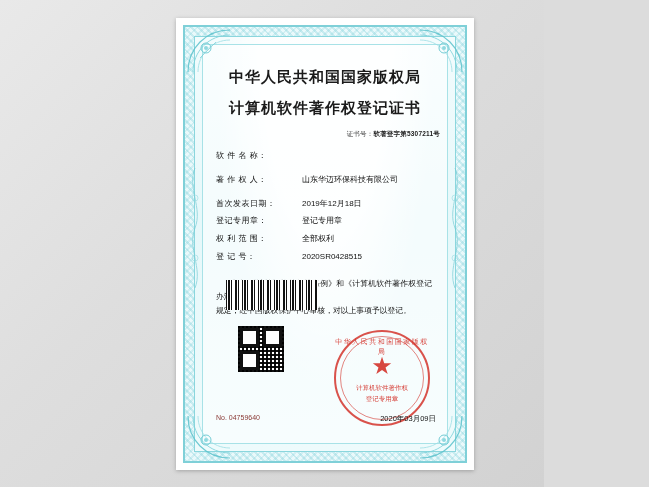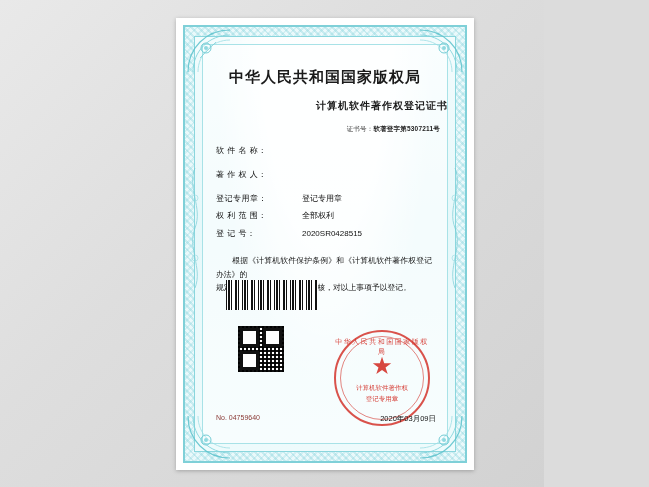--- a/index.html
+++ b/index.html
@@ -82,25 +82,25 @@
   .title-cn {
     text-align: center;
     font-family: "DejaVu Serif", serif;
     font-weight: bold;
     color: #1b1b1b;
     font-size: 15px;
     letter-spacing: 1px;
     margin-top: 24px;
   }
   .title-cn2 {
-    text-align: right;
+    text-align: center;
     font-family: "DejaVu Serif", serif;
     font-weight: bold;
     color: #1b1b1b;
-    font-size: 10px;
+    font-size: 15px;
     letter-spacing: 1px;
     margin-top: 12px;
   }
   .cert-no {
     margin-top: 12px;
     font-size: 6.5px;
     color: #222;
     text-align: right;
     padding-right: 8px;
     letter-spacing: 0.2px;
@@ -343,25 +343,30 @@
       <div class="fields">
 
         <div class="row">
           <div class="k">软 件 名 称：</div>
         </div>
 
         <div class="spacer-sm"></div>
 
         <div class="row">
           <div class="k">著 作 权 人：</div>
+          <div class="v">山东华迈环保科技有限公司</div>
         </div>
 
         <div class="spacer-sm"></div>
 
 
+        <div class="row">
+          <div class="k">首次发表日期：</div>
+          <div class="v">2019年12月18日</div>
+        </div>
 
         <div class="row">
           <div class="k">登记专用章：</div>
           <div class="v">登记专用章</div>
         </div>
 
         <div class="row">
           <div class="k">权 利 范 围：</div>
           <div class="v">全部权利</div>
         </div>

